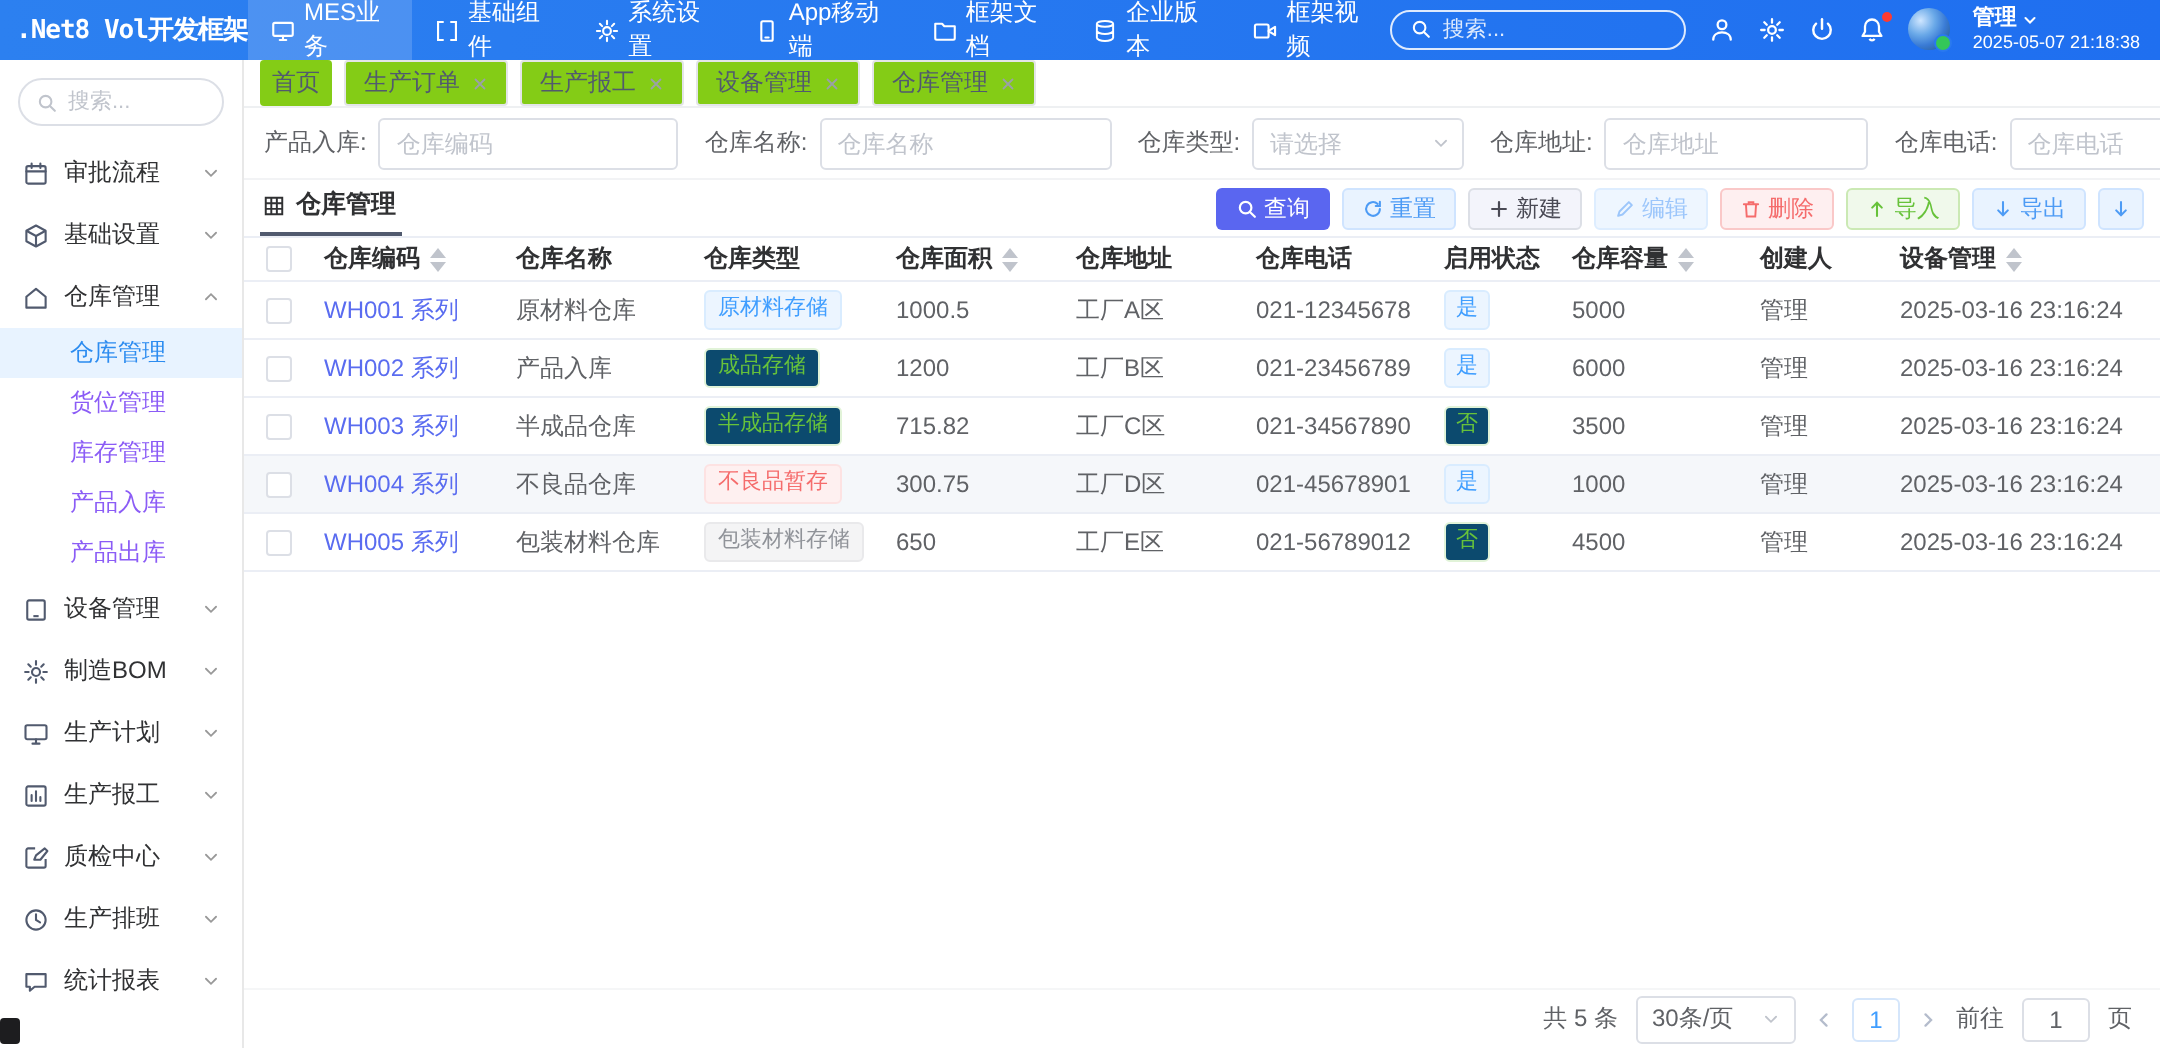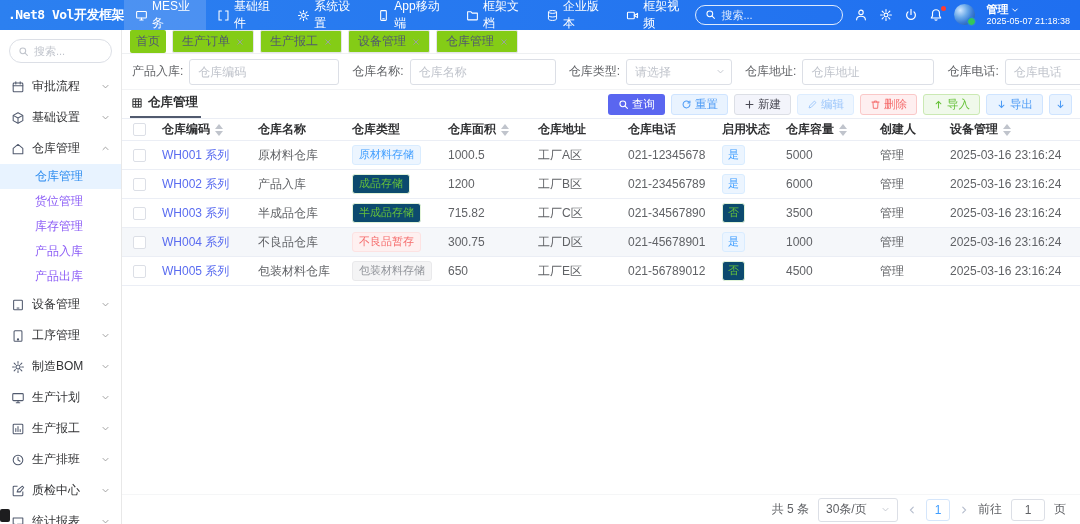--- a/index.html
+++ b/index.html
@@ -306,34 +306,20 @@
         </span>
       <span>设备管理</span>
       <span class="chev">
           <svg width="9" height="9" viewBox="0 0 16 16" fill="none" stroke="#999" stroke-width="1.6" stroke-linecap="round">
             <path d="M3.5 6l4.5 4.5L12.5 6"></path>
           </svg>
         </span>
     </div>
     <div class="sgroup">
       <span>
-          <svg width="14" height="14" viewBox="0 0 16 16" fill="none" stroke="#515a6e" stroke-width="1.2">
-            <rect x="3.5" y="2" width="9" height="12" rx="1"></rect>
-            <circle cx="8" cy="12" r="0.7"></circle>
-          </svg>
-        </span>
-      <span>工序管理</span>
-      <span class="chev">
-          <svg width="9" height="9" viewBox="0 0 16 16" fill="none" stroke="#999" stroke-width="1.6" stroke-linecap="round">
-            <path d="M3.5 6l4.5 4.5L12.5 6"></path>
-          </svg>
-        </span>
-    </div>
-    <div class="sgroup">
-      <span>
           <svg width="14" height="14" viewBox="0 0 16 16" fill="none" stroke="#515a6e" stroke-width="1.2" stroke-linecap="round">
             <circle cx="8" cy="8" r="2.3"></circle>
             <path d="M8 1.8v2M8 12.2v2M1.8 8h2M12.2 8h2M3.6 3.6l1.4 1.4M11 11l1.4 1.4M12.4 3.6L11 5M5 11l-1.4 1.4"></path>
           </svg>
         </span>
       <span>制造BOM</span>
       <span class="chev">
           <svg width="9" height="9" viewBox="0 0 16 16" fill="none" stroke="#999" stroke-width="1.6" stroke-linecap="round">
             <path d="M3.5 6l4.5 4.5L12.5 6"></path>
           </svg>
@@ -362,40 +348,40 @@
         </span>
       <span>生产报工</span>
       <span class="chev">
           <svg width="9" height="9" viewBox="0 0 16 16" fill="none" stroke="#999" stroke-width="1.6" stroke-linecap="round">
             <path d="M3.5 6l4.5 4.5L12.5 6"></path>
           </svg>
         </span>
     </div>
     <div class="sgroup">
       <span>
+          <svg width="14" height="14" viewBox="0 0 16 16" fill="none" stroke="#515a6e" stroke-width="1.2" stroke-linejoin="round">
+            <path d="M13.5 8.5v4a1 1 0 0 1-1 1h-9a1 1 0 0 1-1-1v-9a1 1 0 0 1 1-1h4"></path>
+            <path d="M7 9l1-2.5 5-4 1.5 1.5-4 5z"></path>
+          </svg>
+        </span>
+      <span>质检中心</span>
+      <span class="chev">
+          <svg width="9" height="9" viewBox="0 0 16 16" fill="none" stroke="#999" stroke-width="1.6" stroke-linecap="round">
+            <path d="M3.5 6l4.5 4.5L12.5 6"></path>
+          </svg>
+        </span>
+    </div>
+    <div class="sgroup">
+      <span>
           <svg width="14" height="14" viewBox="0 0 16 16" fill="none" stroke="#515a6e" stroke-width="1.2" stroke-linecap="round">
             <circle cx="8" cy="8" r="5.5"></circle>
             <path d="M8 4.8V8l2.3 1.4"></path>
           </svg>
         </span>
       <span>生产排班</span>
-      <span class="chev">
-          <svg width="9" height="9" viewBox="0 0 16 16" fill="none" stroke="#999" stroke-width="1.6" stroke-linecap="round">
-            <path d="M3.5 6l4.5 4.5L12.5 6"></path>
-          </svg>
-        </span>
-    </div>
-    <div class="sgroup">
-      <span>
-          <svg width="14" height="14" viewBox="0 0 16 16" fill="none" stroke="#515a6e" stroke-width="1.2" stroke-linejoin="round">
-            <path d="M13.5 8.5v4a1 1 0 0 1-1 1h-9a1 1 0 0 1-1-1v-9a1 1 0 0 1 1-1h4"></path>
-            <path d="M7 9l1-2.5 5-4 1.5 1.5-4 5z"></path>
-          </svg>
-        </span>
-      <span>质检中心</span>
       <span class="chev">
           <svg width="9" height="9" viewBox="0 0 16 16" fill="none" stroke="#999" stroke-width="1.6" stroke-linecap="round">
             <path d="M3.5 6l4.5 4.5L12.5 6"></path>
           </svg>
         </span>
     </div>
     <div class="sgroup">
       <span>
           <svg width="14" height="14" viewBox="0 0 16 16" fill="none" stroke="#515a6e" stroke-width="1.2" stroke-linejoin="round">
             <path d="M2.5 3.5h11v7.2H7.2l-2.7 2.3v-2.3H2.5z"></path>

